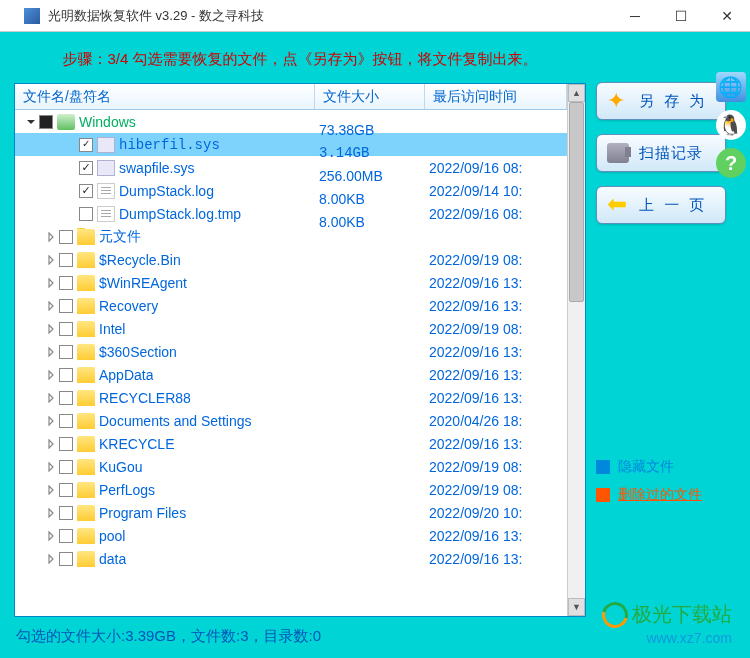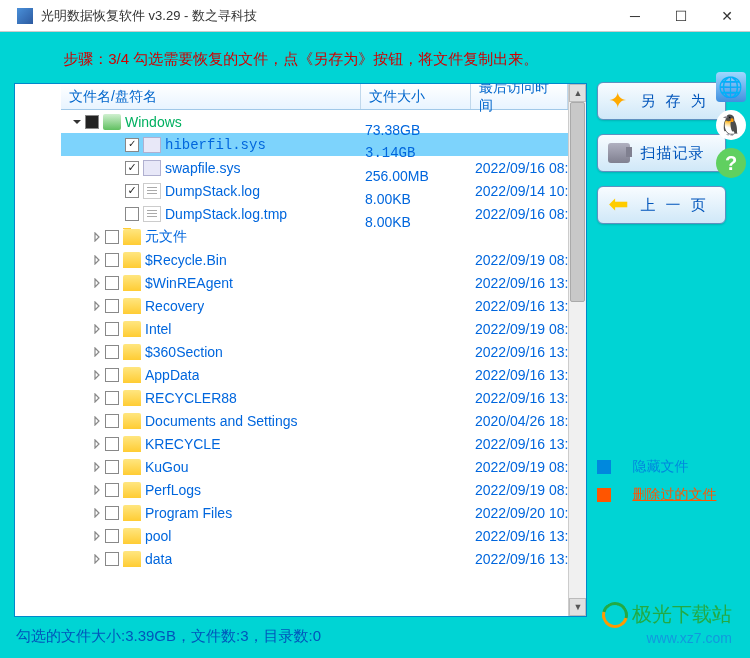--- a/index.html
+++ b/index.html
@@ -1,18 +1,18 @@
 <!DOCTYPE html>
 <html><head>
 <meta charset="utf-8">
 <style>
   * { box-sizing: border-box; margin: 0; padding: 0; }
   body { font-family: "Microsoft YaHei", sans-serif; font-size: 14px; background: #fff; width: 750px; height: 658px; position: relative; overflow: hidden; }
   
-  .titlebar { height: 32px; background: #fff; border-bottom: 1px solid #ccc; display: flex; align-items: center; padding: 0 0 0 17px; }
+  .titlebar { height: 32px; background: #fff; border-bottom: 1px solid #ccc; display: flex; align-items: center; padding: 0 0 0 24px; }
   .titlebar-icon { width: 16px; height: 16px; background: linear-gradient(135deg,#4a90d9,#2c5aa0); margin-right: 8px; }
   .titlebar-text { flex: 1; font-size: 13px; color: #333; }
   .win-controls { display: flex; }
   .win-btn { width: 46px; height: 32px; display: flex; align-items: center; justify-content: center; font-size: 14px; color: #333; cursor: pointer; }
   
   .main-area { background: #00d4d4; height: 626px; display: flex; position: relative; }
   .left-panel { flex: 1; padding: 10px 4px 4px 14px; display: flex; flex-direction: column; }
   
   .step-text { color: #d00000; font-size: 15px; font-weight: 500; text-align: center; padding: 8px 0 14px; }
   
@@ -45,34 +45,34 @@
   .ficon.folder { background: linear-gradient(#ffe680,#ffcc33); border-radius: 2px 2px 0 0; position: relative; }
   .ficon.folder::before { content: ""; position: absolute; top: -3px; left: 0; width: 8px; height: 3px; background: #ffcc33; border-radius: 2px 2px 0 0; }
   .fname { overflow: hidden; text-overflow: ellipsis; white-space: nowrap; }
   .fname.green { color: #00b060; font-weight: 500; }
   .fname.blue { color: #0066dd; }
   
   .vscroll { width: 18px; background: #f0f0f0; border-left: 1px solid #ccc; position: relative; }
   .vscroll-btn { height: 18px; background: #e0e0e0; border: 1px solid #bbb; display: flex; align-items: center; justify-content: center; font-size: 9px; color: #555; }
   .vscroll-thumb { position: absolute; top: 18px; left: 1px; right: 1px; height: 200px; background: #c8c8c8; border: 1px solid #aaa; border-radius: 2px; }
   
-  .file-wrap { display: flex; flex: 1; overflow: hidden; padding-left: 46px; }
+  .file-wrap { display: flex; flex: 1; overflow: hidden; }
   
   .status { padding: 10px 0 8px 2px; color: #0055bb; font-size: 15px; }
   
   .right-panel { width: 160px; padding: 50px 24px 0 6px; display: flex; flex-direction: column; gap: 14px; }
   .action-btn { height: 38px; background: linear-gradient(#f8fcff,#d0e8f8); border: 1px solid #6090c0; border-radius: 6px; display: flex; align-items: center; padding: 0 10px; gap: 10px; color: #0055bb; font-size: 15px; cursor: pointer; letter-spacing: 3px; box-shadow: 0 1px 2px rgba(0,0,0,.15); }
   .btn-icon { width: 22px; height: 20px; flex-shrink: 0; }
   .btn-icon.star { color: #ffaa00; font-size: 22px; line-height: 20px; }
   .btn-icon.cam { background: linear-gradient(#b0b0c0,#808090); border-radius: 3px; position: relative; }
   .btn-icon.cam::before { content: ""; position: absolute; right: -2px; top: 4px; width: 6px; height: 10px; background: #808090; }
   .btn-icon.back { color: #ffcc00; font-size: 24px; line-height: 18px; }
   
   .legend { margin-top: 220px; display: flex; flex-direction: column; gap: 10px; }
-  .legend-item { display: flex; align-items: center; gap: 21px; font-size: 14px; }
+  .legend-item { display: flex; align-items: center; gap: 8px; font-size: 14px; }
   .legend-sw { width: 14px; height: 14px; }
   .sw-blue { background: #0088dd; }
   .sw-orange { background: #ff5500; }
   .lg-blue { color: #0088dd; }
   .lg-orange { color: #ff5500; text-decoration: underline; }
   
   .side-icons { position: absolute; right: 2px; top: 40px; width: 34px; display: flex; flex-direction: column; gap: 8px; align-items: center; }
   .side-ic { width: 30px; height: 30px; border-radius: 4px; display: flex; align-items: center; justify-content: center; font-size: 20px; }
   .ic-world { background: linear-gradient(#a0d8ff,#4090e0); color: #fff; }
   .ic-qq { background: #fff; border-radius: 50%; }

